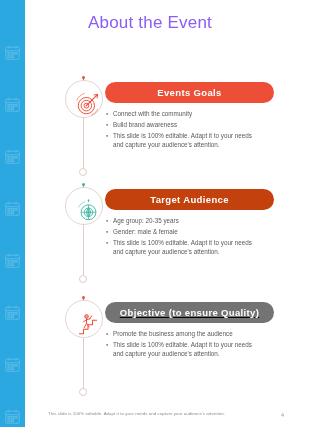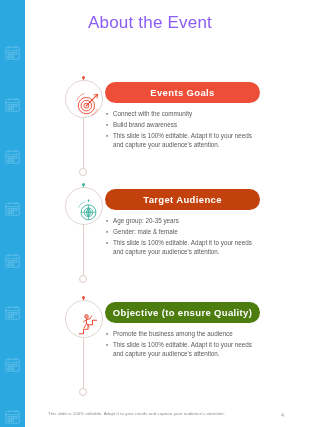--- a/index.html
+++ b/index.html
@@ -101,21 +101,21 @@
   .tick-stub {
     position: absolute;
     left: 21px; top: 3px;
     width: 1px; height: 5px;
   }
 
   
   .pill {
     position: absolute;
     left: 43px; top: 6px;
-    width: 155px; height: 21px;
+    width: 169px; height: 21px;
     border-radius: 11px;
     display: flex; align-items: center; justify-content: center;
   }
   .pill-label {
     font-size: 9.5px;
     font-weight: bold;
     color: #ffffff;
     letter-spacing: 0.35px;
     white-space: nowrap;
   }
@@ -364,21 +364,21 @@
             <path d="M4 29 L10 29 L10 23 L16 23 L16 17 L22 17 L22 11 L28 11" stroke-width="1.4" stroke-linejoin="round"></path>
             <circle cx="14" cy="6" r="2.4" fill="#EC4E37" fill-opacity="0.5"></circle>
             <path d="M14 8.6 L14 15 M14 10.5 L10 13 M14 10.5 L18.5 9 M14 15 L11 21 M14 15 L17.5 20" stroke-linecap="round"></path>
             <path d="M18.5 9 L21 5" stroke-linecap="round"></path>
           </svg>
         </div>
     </div>
     <div class="stem"></div>
     <div class="stem-dot"></div>
   </div>
-  <div class="pill" style="background: #4d7c0f;">
+  <div class="pill" style="background: #737373; text-decoration: underline;">
     <span class="pill-label">Objective (to ensure Quality)</span>
   </div>
   <div class="bullets">
       <div class="bullet-row">
         <span class="bullet-dot">▪</span>
         <span class="bullet-text">Promote the business among the audience</span>
       </div>
       <div class="bullet-row">
         <span class="bullet-dot">▪</span>
         <span class="bullet-text">This slide is 100% editable. Adapt it to your needs and capture your audience's attention.</span>

